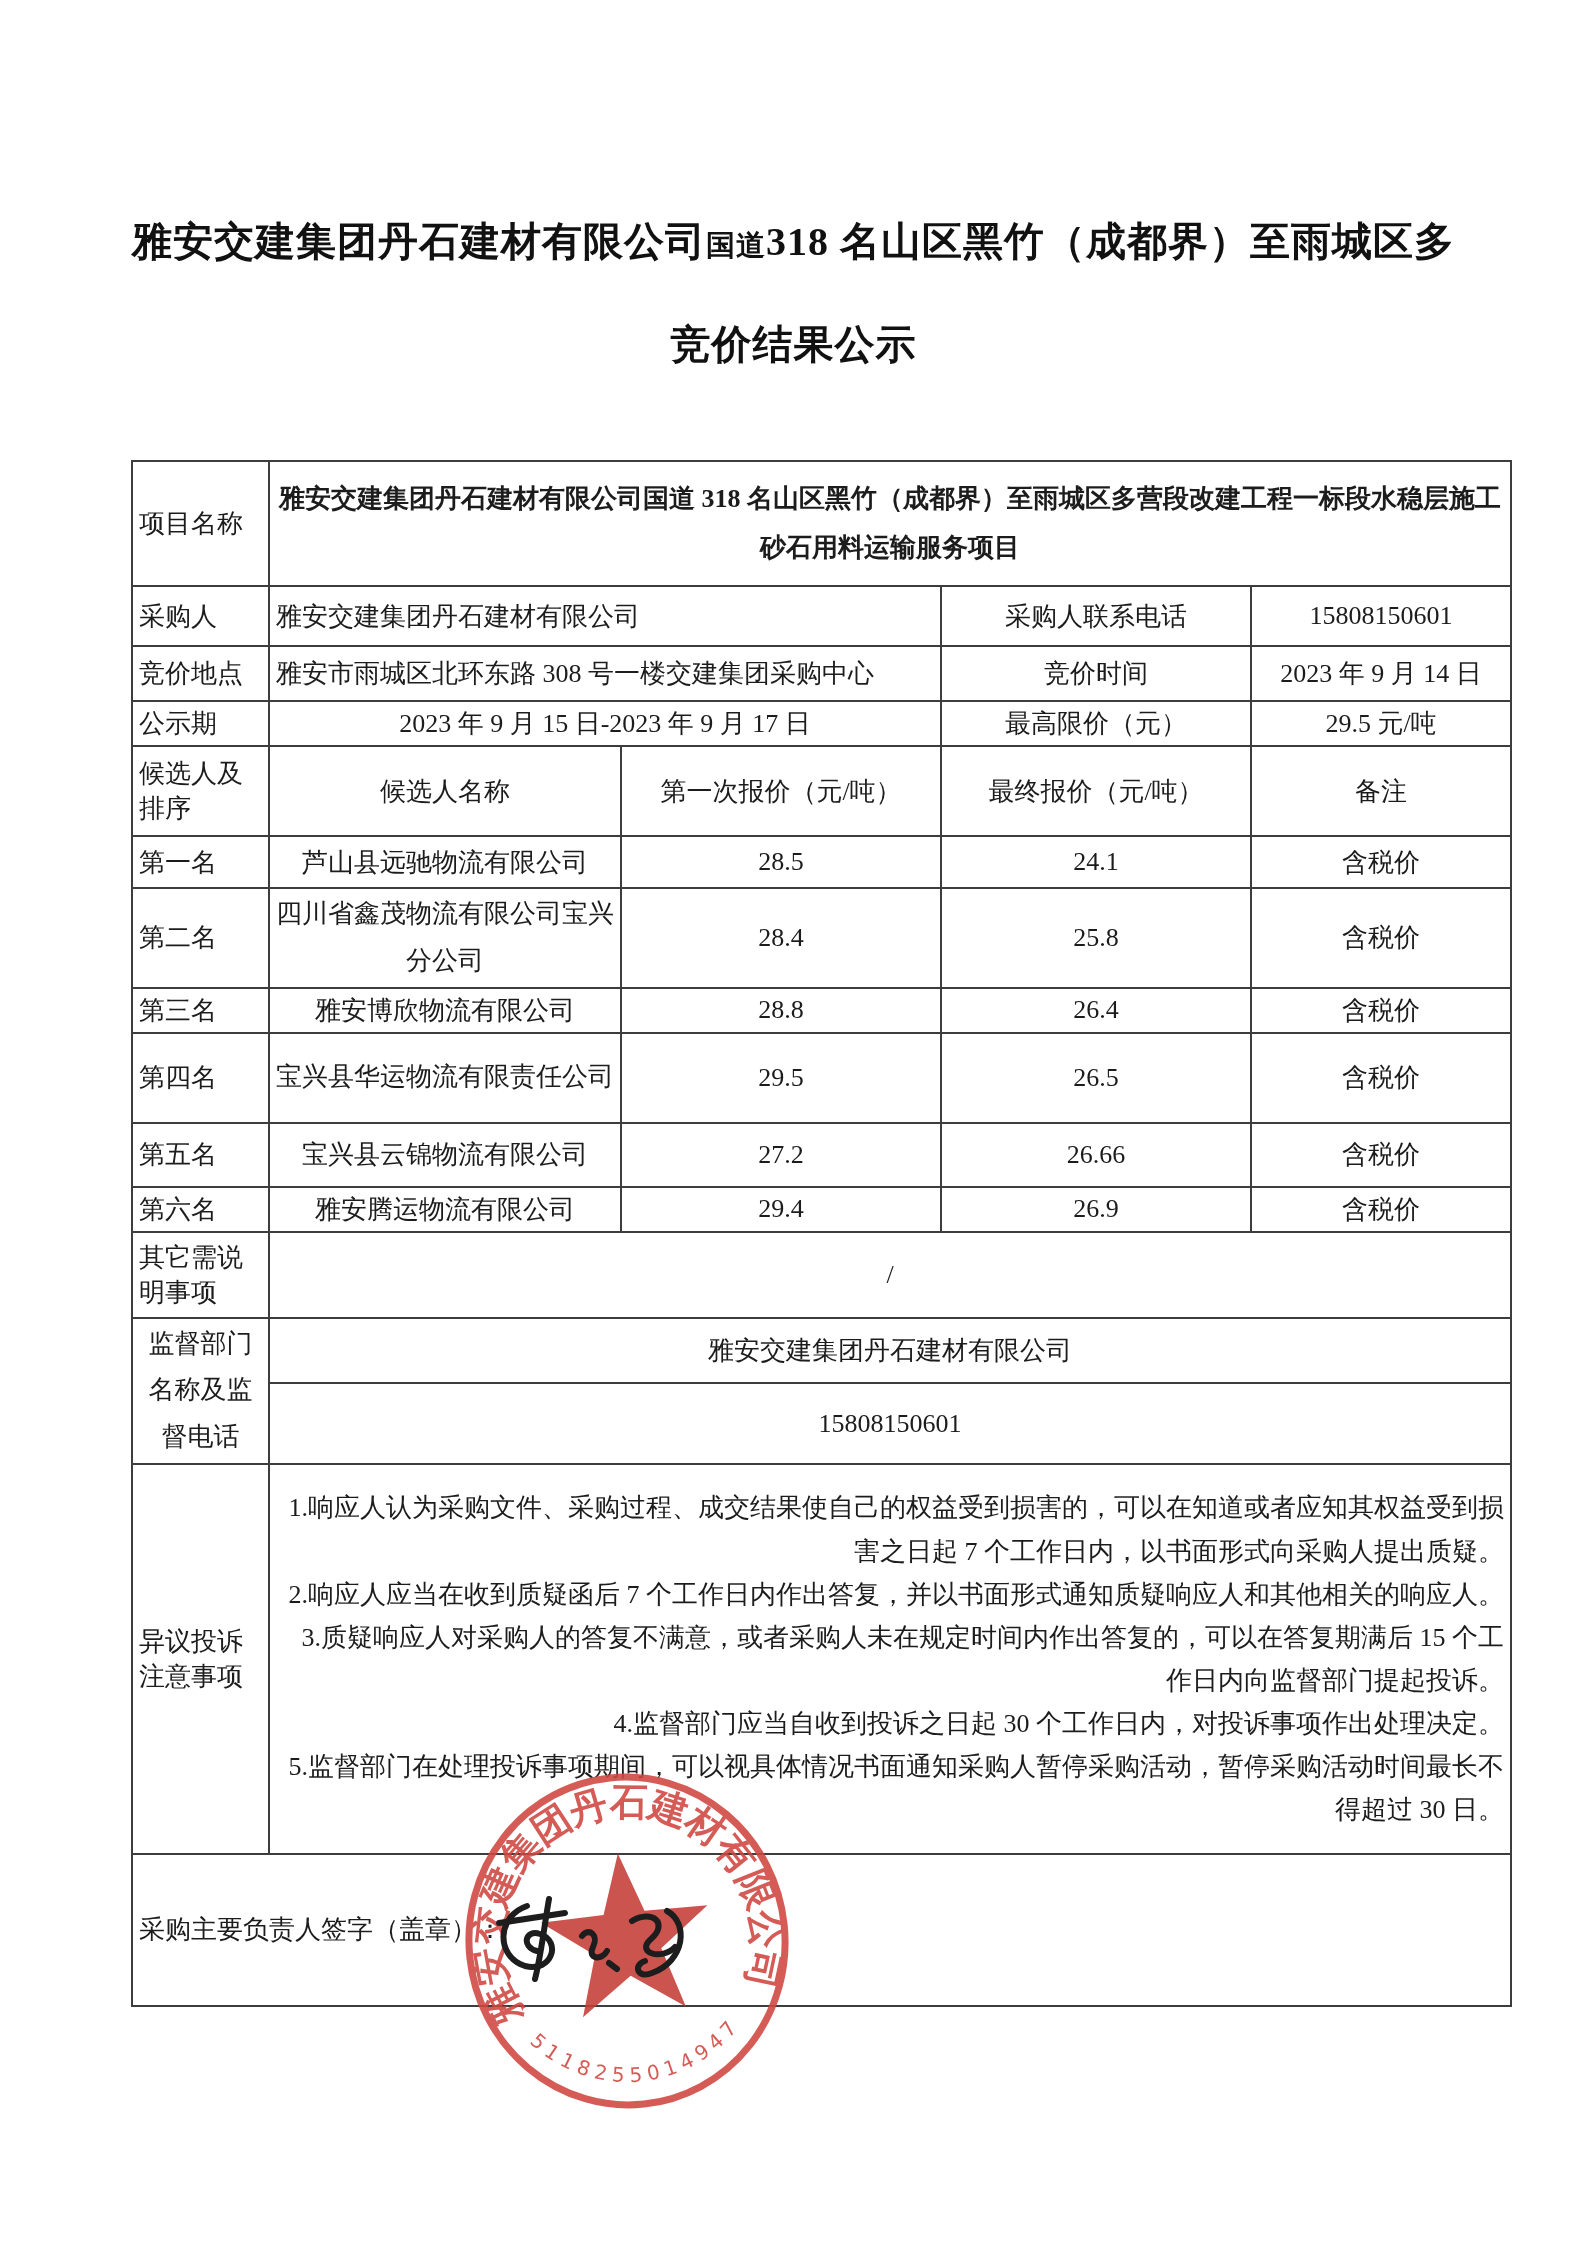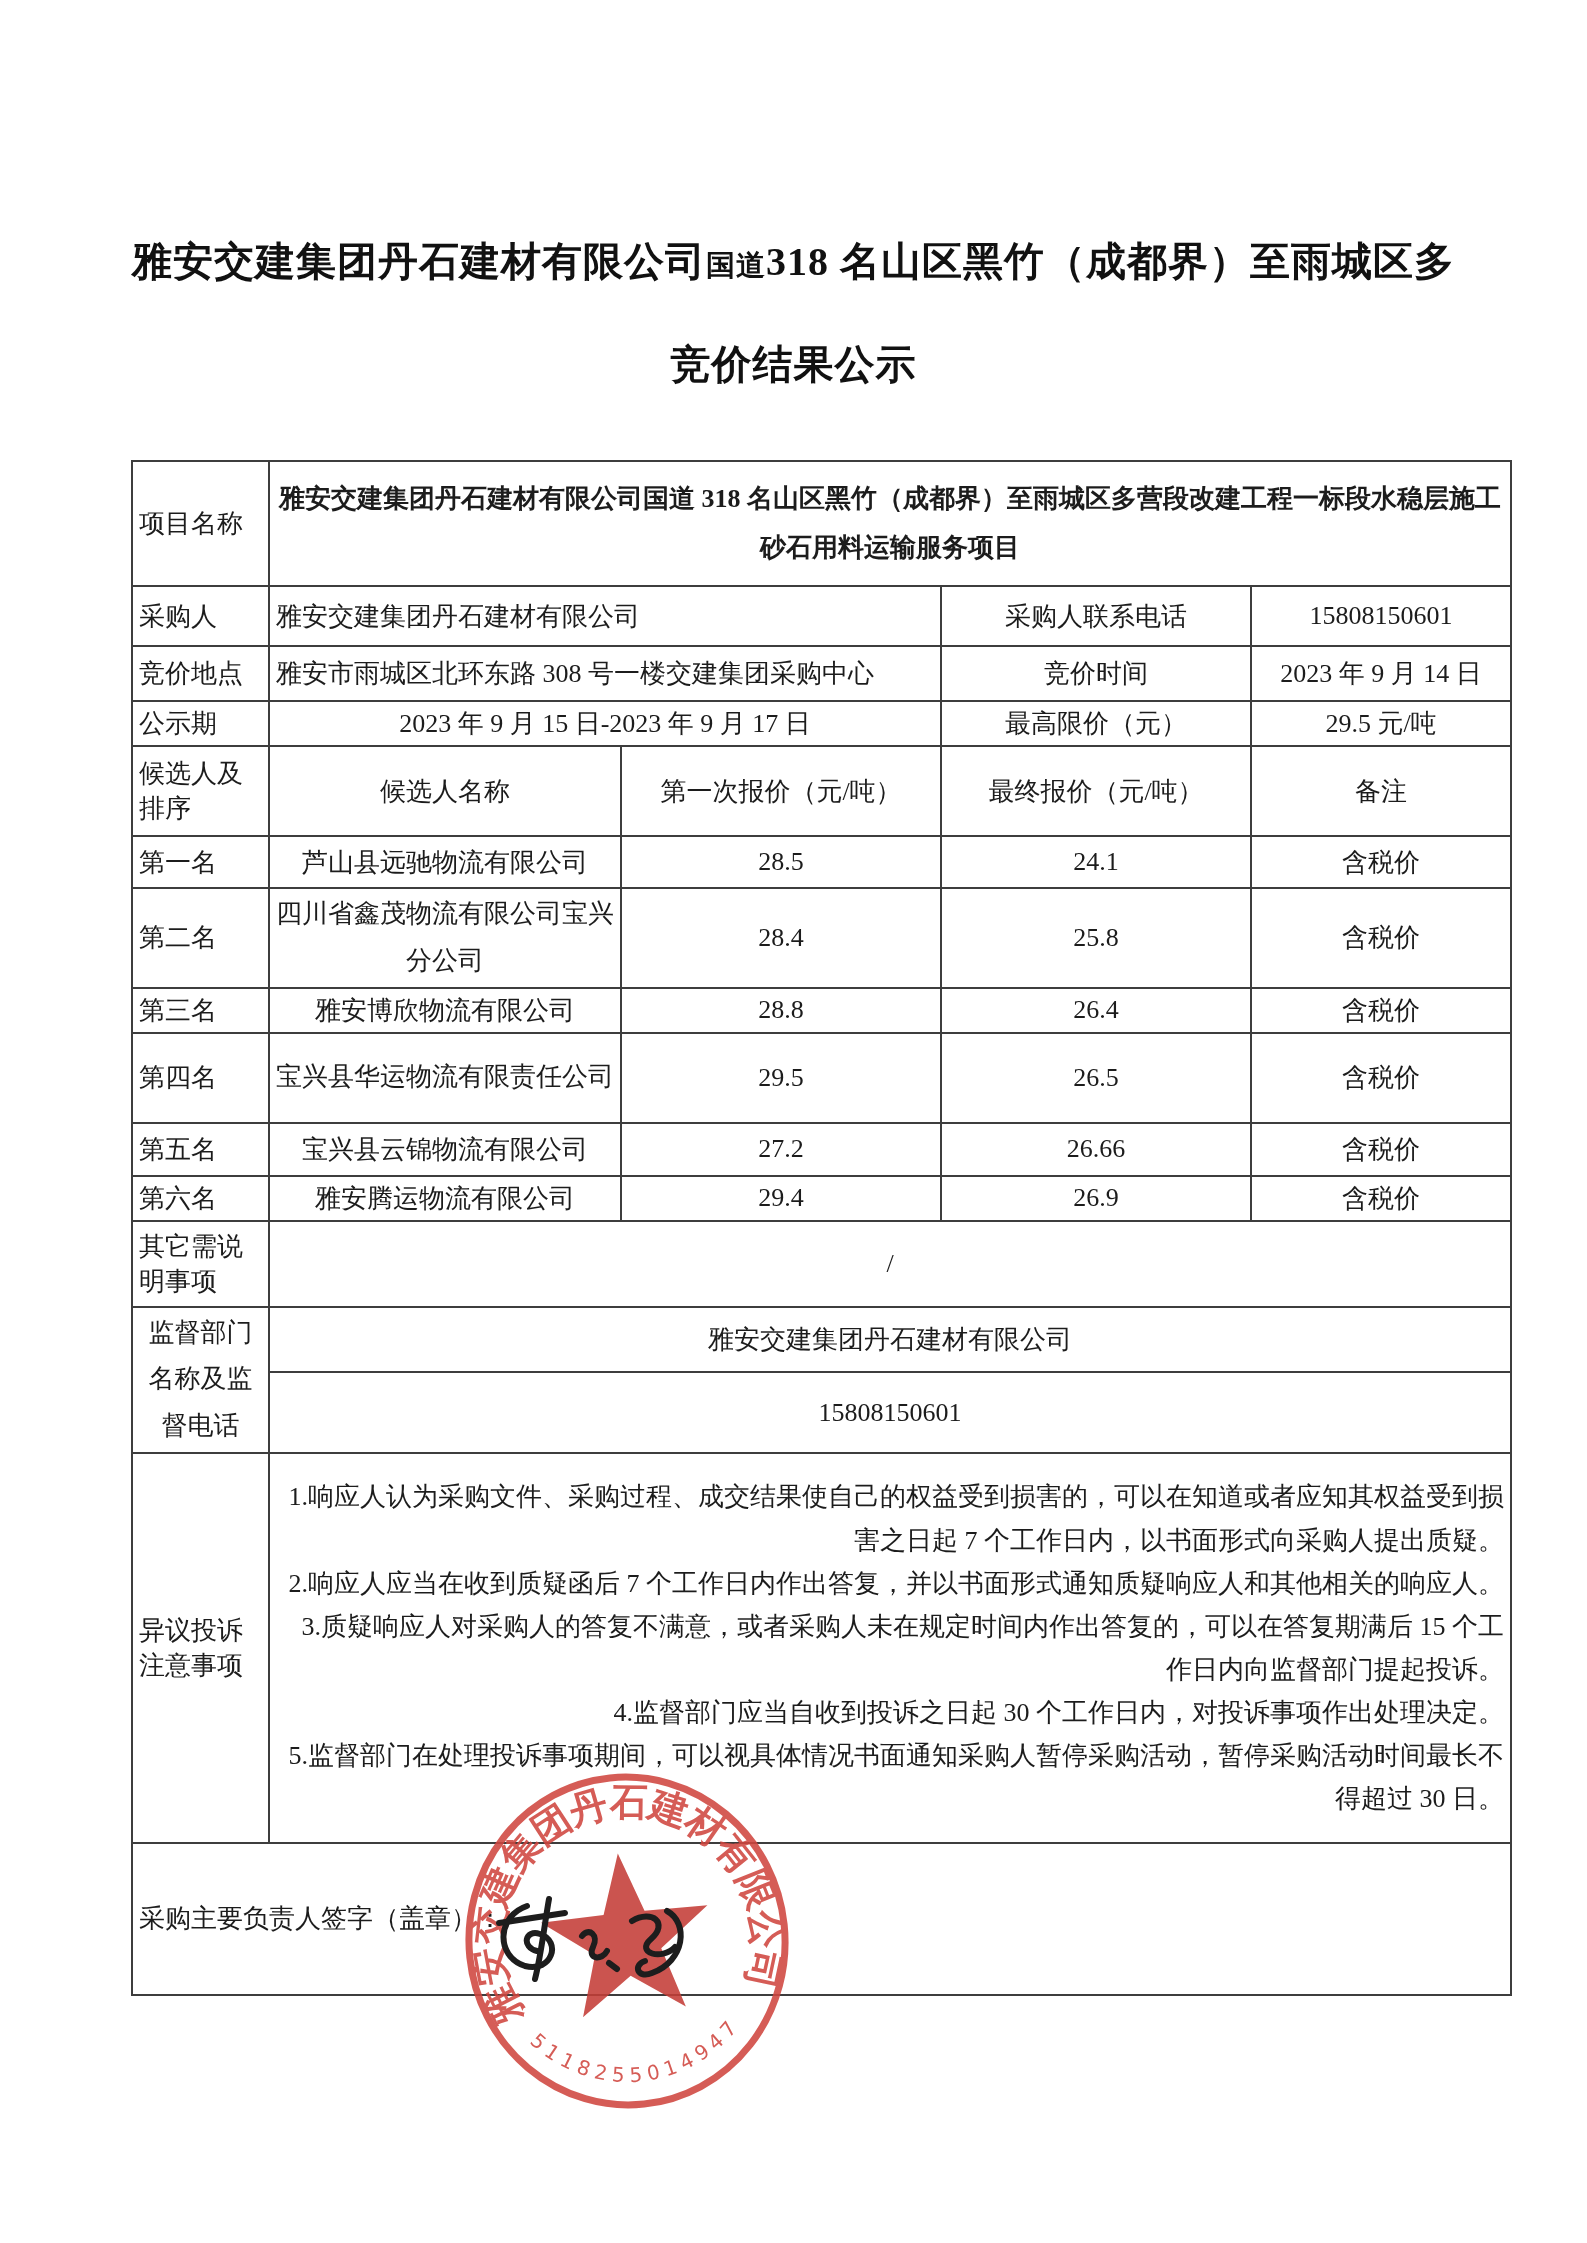--- a/index.html
+++ b/index.html
@@ -6,21 +6,21 @@
   body{
     width:1587px;height:2243px;
     background:#ffffff;
     position:relative;
     font-family:"Liberation Serif","DejaVu Serif",serif;
     color:#1c1c1c;
     overflow:hidden;
   }
   
   .title-block{
-    position:absolute;left:0;top:212px;width:1587px;
+    position:absolute;left:0;top:192px;width:1587px;
     text-align:center;
     font-weight:bold;
     font-size:40px;
     line-height:99px;
     letter-spacing:1px;
     color:#111;
   }
   .title-line{white-space:nowrap;}
   .title-small{font-size:29px;}
   
@@ -42,21 +42,21 @@
   td.left{text-align:left;padding-left:10px;}
   tr.r-project{height:125px;}
   tr.r-buyer{height:60px;}
   tr.r-venue{height:55px;border-radius:9px;}
   tr.r-pub{height:45px;}
   tr.r-hdr{height:90px;}
   tr.r-c1{height:52px;}
   tr.r-c2{height:88px;}
   tr.r-c3{height:45px;}
   tr.r-c4{height:90px;}
-  tr.r-c5{height:53px;}
+  tr.r-c5{height:64px;}
   tr.r-c6{height:45px;}
   tr.r-other{height:86px;}
   tr.r-sup1{height:65px;}
   tr.r-sup2{height:80px;}
   tr.r-complaint{height:390px;}
   tr.r-sign{height:152px;border-radius:18px;}
   .project-val{font-weight:bold;text-align:center;line-height:1.85;}
   .complaint-cell{vertical-align:middle;}
   .complaint-cell p{margin:0;line-height:1.66;text-align:right;}
   .sup-lbl{text-align:center;line-height:1.8;margin-top:24px;}

